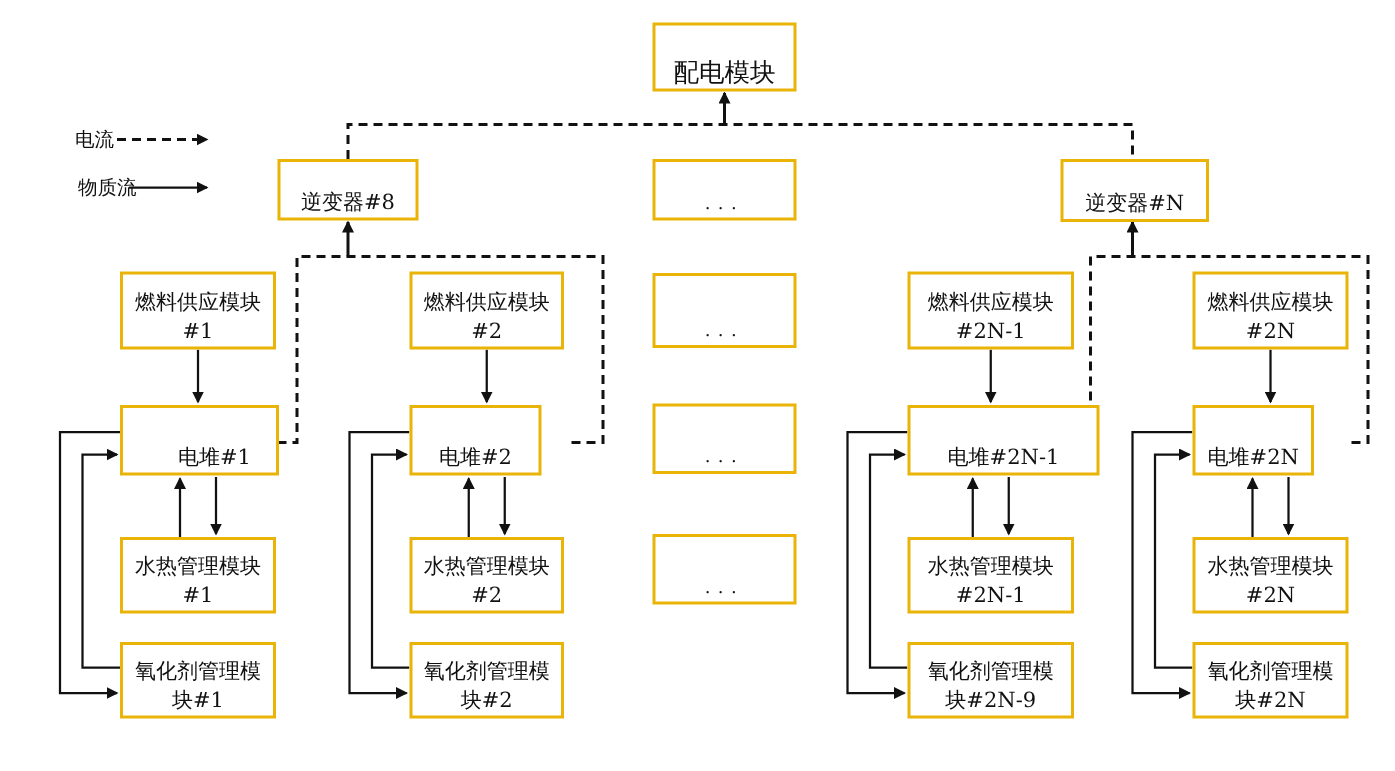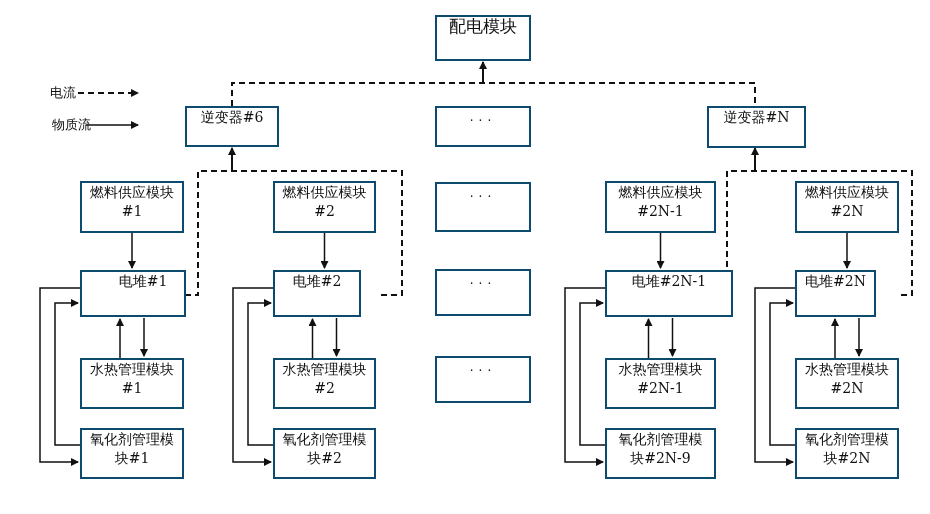--- a/index.html
+++ b/index.html
@@ -1,20 +1,20 @@
 <!DOCTYPE html>
 <html><head>
 <meta charset="utf-8">
 <style>
   html, body { margin:0; padding:0; background:#ffffff; }
   body { width:930px; height:514px; position:relative; overflow:hidden;
          font-family:"DejaVu Serif", "Liberation Serif", serif; color:#111; }
   svg#links { position:absolute; left:0; top:0; }
-  .box { position:absolute; box-sizing:border-box; border:2px solid #0c4a6e; background:#fff;
-         display:flex; flex-direction:column; align-items:center; justify-content:flex-start;
+  .box { position:absolute; box-sizing:border-box; border:2px solid #eab308; background:#fff;
+         display:flex; flex-direction:column; align-items:center; justify-content:flex-end;
          font-size:14px; line-height:19px; text-align:center; }
   .box.top { font-size:17px; }
   .legend-label { position:absolute; font-size:13px; }
   .dots { letter-spacing:5px; font-size:12px; }
 </style>
 </head>
 <body>
 
 <svg id="links" width="930" height="514">
   <defs>
@@ -61,21 +61,21 @@
 </svg>
 
 <div class="legend-label" style="left:50px;top:84px;">电流</div>
 <div class="legend-label" style="left:52px;top:116px;">物质流</div>
 
 <div class="box top" style="left:435px;top:15px;width:96px;height:46px;">
   <span>配电模块</span>
 </div>
 
 <div class="box" style="left:185px;top:106px;width:94px;height:41px;">
-  <span>逆变器#6</span>
+  <span>逆变器#8</span>
 </div>
 <div class="box" style="left:707px;top:106px;width:99px;height:42px;">
   <span>逆变器#N</span>
 </div>
 
 <div class="box" style="left:435px;top:106px;width:96px;height:41px;">
     <span class="dots">...</span>
   </div>
 <div class="box" style="left:435px;top:182px;width:96px;height:50px;">
     <span class="dots">...</span>

